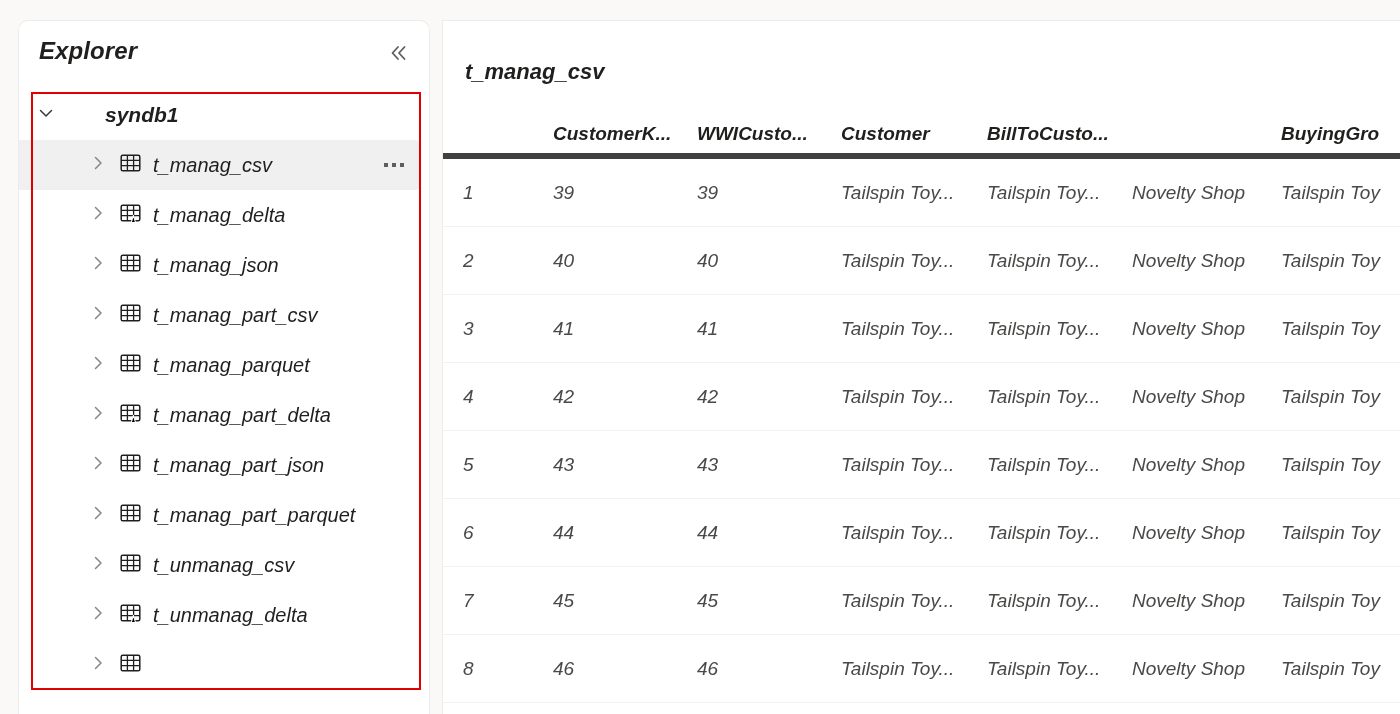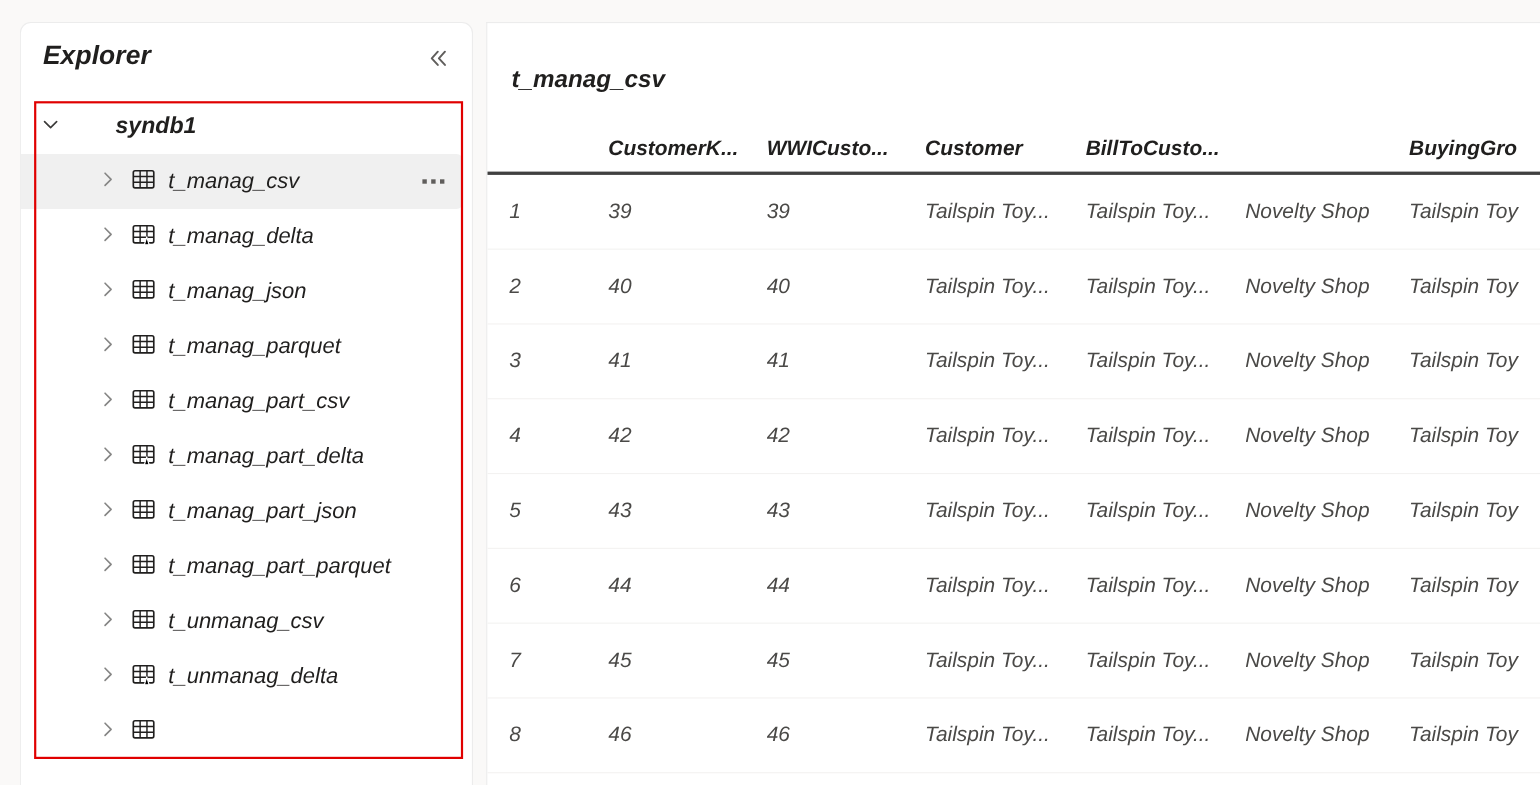--- a/index.html
+++ b/index.html
@@ -101,21 +101,21 @@
     overflow: hidden;
   }
   .content-title {
     position: absolute; left: 22px; top: 38px;
     font-size: 22px; font-weight: bold; color: #201f1e;
   }
 
   .grid { position: absolute; left: 0; top: 94px; width: 958px; }
   .grid-head {
     position: relative; height: 44px;
-    border-bottom: 3px solid #404040;
+    border-bottom: 6px solid #404040;
   }
   .grid-row {
     position: relative; height: 68px;
     border-bottom: 1px solid #f3f2f1;
   }
   .cell {
     position: absolute; top: 0;
     height: 100%;
     display: flex; align-items: center;
     white-space: nowrap; overflow: hidden;
@@ -216,35 +216,35 @@
             <span><svg width="16" height="16" viewBox="0 0 16 16" fill="none">
                 <path d="M5.5 2.5 L11 8 L5.5 13.5" stroke="#868685" stroke-width="1.5" stroke-linecap="round" stroke-linejoin="round"></path>
               </svg></span>
           </span>
           <span class="tree-icon">
             <span><svg width="23" height="22" viewBox="0 0 23 22" fill="none">
                 <rect x="2.2" y="3.2" width="18.6" height="15.6" rx="1.6" stroke="#201f1e" stroke-width="1.5"></rect>
                 <path d="M2.2 8.4 H20.8 M2.2 13.6 H20.8 M8.4 3.2 V18.8 M14.6 3.2 V18.8" stroke="#201f1e" stroke-width="1.3"></path>
               </svg></span>
           </span>
+          <span class="tree-label">t_manag_part_csv</span>
+        </div>
+        <div class="tree-row lvl2">
+          <span class="tree-chev">
+            <span><svg width="16" height="16" viewBox="0 0 16 16" fill="none">
+                <path d="M5.5 2.5 L11 8 L5.5 13.5" stroke="#868685" stroke-width="1.5" stroke-linecap="round" stroke-linejoin="round"></path>
+              </svg></span>
+          </span>
+          <span class="tree-icon">
+            <span><svg width="23" height="22" viewBox="0 0 23 22" fill="none">
+                <rect x="2.2" y="3.2" width="18.6" height="15.6" rx="1.6" stroke="#201f1e" stroke-width="1.5"></rect>
+                <path d="M2.2 8.4 H20.8 M2.2 13.6 H20.8 M8.4 3.2 V18.8 M14.6 3.2 V18.8" stroke="#201f1e" stroke-width="1.3"></path>
+              </svg></span>
+          </span>
           <span class="tree-label">t_manag_parquet</span>
-        </div>
-        <div class="tree-row lvl2">
-          <span class="tree-chev">
-            <span><svg width="16" height="16" viewBox="0 0 16 16" fill="none">
-                <path d="M5.5 2.5 L11 8 L5.5 13.5" stroke="#868685" stroke-width="1.5" stroke-linecap="round" stroke-linejoin="round"></path>
-              </svg></span>
-          </span>
-          <span class="tree-icon">
-            <span><svg width="23" height="22" viewBox="0 0 23 22" fill="none">
-                <rect x="2.2" y="3.2" width="18.6" height="15.6" rx="1.6" stroke="#201f1e" stroke-width="1.5"></rect>
-                <path d="M2.2 8.4 H20.8 M2.2 13.6 H20.8 M8.4 3.2 V18.8 M14.6 3.2 V18.8" stroke="#201f1e" stroke-width="1.3"></path>
-              </svg></span>
-          </span>
-          <span class="tree-label">t_manag_part_csv</span>
         </div>
         <div class="tree-row lvl2">
           <span class="tree-chev">
             <span><svg width="16" height="16" viewBox="0 0 16 16" fill="none">
                 <path d="M5.5 2.5 L11 8 L5.5 13.5" stroke="#868685" stroke-width="1.5" stroke-linecap="round" stroke-linejoin="round"></path>
               </svg></span>
           </span>
           <span class="tree-icon">
             <span><svg width="23" height="22" viewBox="0 0 23 22" fill="none">
                 <rect x="2.2" y="3.2" width="18.6" height="15.6" rx="1.6" stroke="#201f1e" stroke-width="1.5"></rect>

